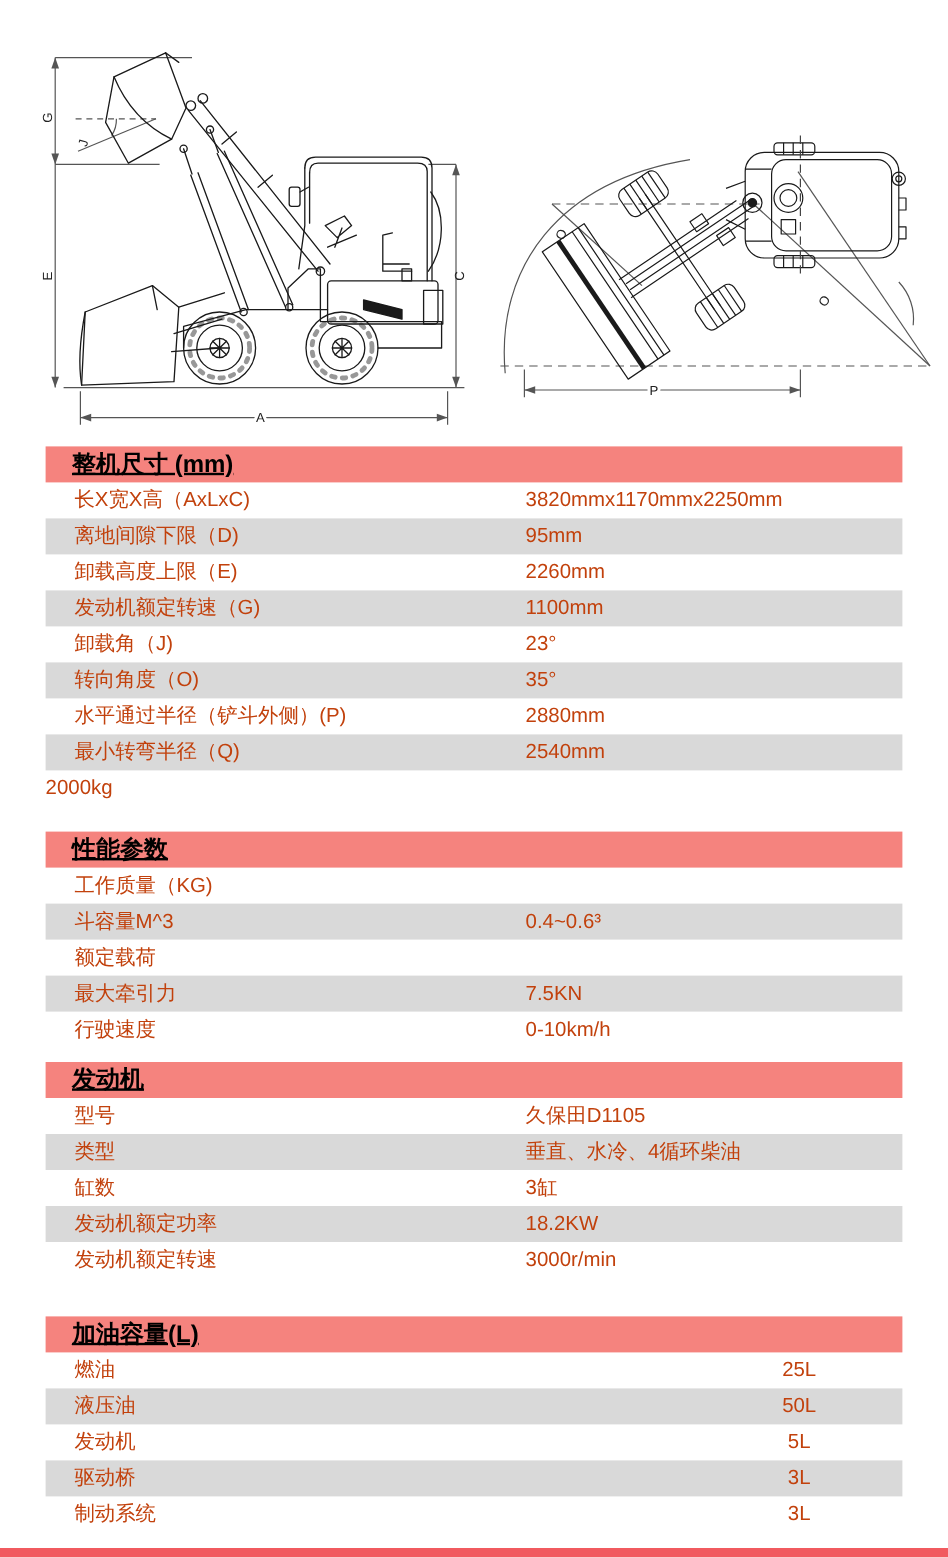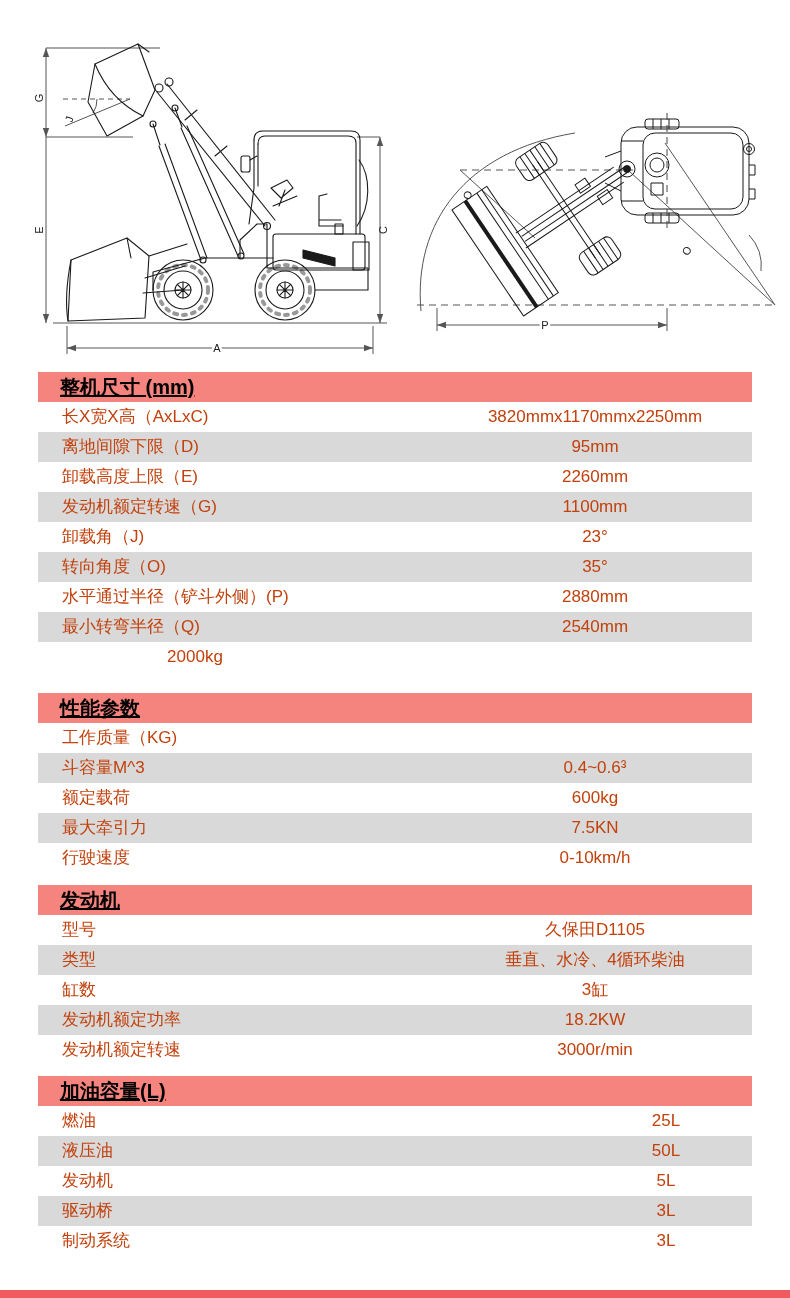--- a/index.html
+++ b/index.html
@@ -20,23 +20,23 @@
   .drawings{position:relative;height:372px;width:790px}
   .drawings svg{position:absolute}
   .tables{margin-left:38px;width:714px}
   .spec-table .hd{
     height:30px;line-height:30px;background:var(--pink);
     font-size:20px;font-weight:bold;padding-left:22px;color:#000;text-decoration:underline;
   }
   .row{display:flex;height:30px;line-height:30px;font-size:17px;color:#c2410c}
   .row.alt{background:var(--gray)}
   .lbl{width:400px;padding-left:24px;white-space:nowrap}
-  .val{width:314px;text-align:center;white-space:nowrap}
+  .val{width:314px;text-align:left;white-space:nowrap}
   .val.left{text-align:center;padding-left:142px}
-  .m2{margin-top:21px}.m3{margin-top:12px}.m4{margin-top:11px}
+  .m2{margin-top:21px}.m3{margin-top:12px}.m4{margin-top:32px}
   .bottombar{position:absolute;left:0;bottom:0;width:790px;height:8px;background:var(--red)}
   svg text{font-family:"Liberation Sans", sans-serif;font-size:11px;fill:#222}
 </style>
 </head>
 <body>
 
 <div class="drawings">
 
   <svg width="365" height="335" viewBox="0 0 365 335" style="left:35px;top:28px">
 
@@ -257,21 +257,20 @@
       <div class="row">
         <div class="lbl">工作质量（KG)</div>
         <div class="val"></div>
       </div>
       <div class="row alt">
         <div class="lbl">斗容量M^3</div>
         <div class="val">0.4~0.6³</div>
       </div>
       <div class="row">
         <div class="lbl">额定载荷</div>
-        <div class="val">600kg</div>
       </div>
       <div class="row alt">
         <div class="lbl">最大牵引力</div>
         <div class="val">7.5KN</div>
       </div>
       <div class="row">
         <div class="lbl">行驶速度</div>
         <div class="val">0-10km/h</div>
       </div>
     </section>

